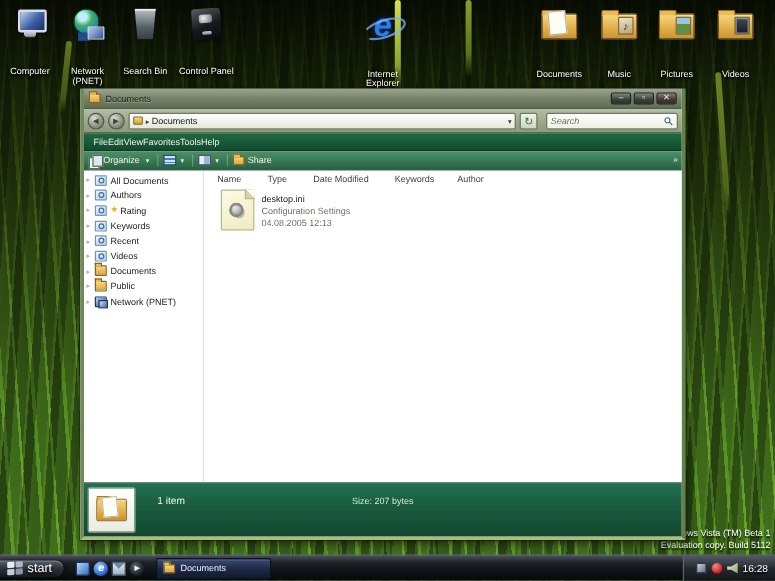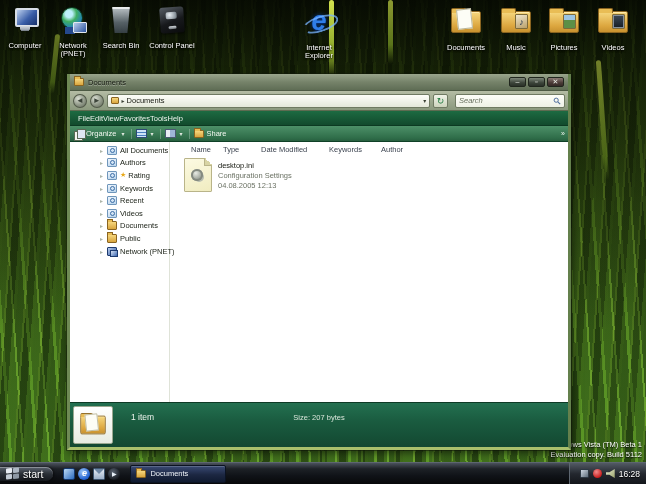--- a/index.html
+++ b/index.html
@@ -16,21 +16,21 @@
   }
   .blade { position:absolute; z-index:0; width:5px; border-radius:3px; }
   .blade.b1 { left:329px; top:0; height:78px; background:linear-gradient(180deg,#d3e14e,#87a428 70%,transparent); }
   .blade.b2 { left:388px; top:0; height:64px; background:linear-gradient(180deg,#aebd3c,#6d8c20 70%,transparent); opacity:.8; }
   .blade.b3 { left:52px;  top:34px; height:60px; background:linear-gradient(180deg,#9fb636,#5d7d1c 80%,transparent); opacity:.6; transform:rotate(6deg); }
   .blade.b4 { left:600px; top:60px; height:120px; background:linear-gradient(180deg,#c2d447,#6f9222 80%,transparent); opacity:.55; transform:rotate(-4deg); }
 
   
   .dico { position:absolute; width:48px; text-align:center; z-index:1; cursor:default; }
   .dico .glyphbox { height:32px; display:flex; align-items:center; justify-content:center; }
-  .dico .dlabel { margin-top:6px; font-size:7.5px; line-height:8px; color:#fff; text-shadow:0 1px 2px #000, 0 0 3px #000; }
+  .dico .dlabel { margin-top:20px; font-size:7.5px; line-height:8px; color:#fff; text-shadow:0 1px 2px #000, 0 0 3px #000; }
 
   .ic-computer { position:relative; width:26px; height:24px; }
   .ic-computer::before { content:""; position:absolute; left:3px; top:0; width:20px; height:15px; border-radius:2px;
     background:linear-gradient(135deg,#bcd0ee,#3a5ea8 55%,#17306b); border:2px solid #d7dde6; box-shadow:0 1px 2px rgba(0,0,0,.6); }
   .ic-computer::after { content:""; position:absolute; left:8px; top:17px; width:10px; height:5px;
     background:linear-gradient(#e5e9ef,#9aa2ad); border-radius:1px; box-shadow:0 2px 0 -1px #7d858f; }
   .ic-network { position:relative; width:28px; height:26px; }
   .ic-network::before { content:""; position:absolute; left:2px; top:0; width:20px; height:20px; border-radius:50%;
     background:radial-gradient(circle at 35% 30%, #bdeffb 0 18%, #3fae62 40%, #1f7fc0 75%, #0d4a86 100%);
     border:1px solid #0c3d20; }
@@ -115,21 +115,21 @@
   .ic-organize { width:10px; height:10px; position:relative; }
   .ic-organize::before { content:""; position:absolute; left:0; top:2px; width:7px; height:8px; background:#f4f6ef; border:1px solid #5a6a55; }
   .ic-organize::after  { content:""; position:absolute; left:3px; top:0; width:7px; height:8px; background:#dfe7f2; border:1px solid #5a6a55; }
   .ic-views { width:11px; height:9px; background:repeating-linear-gradient(180deg,#cfe3f6 0 2px,#4a7fc0 2px 3px); border:1px solid #2d4a72; }
   .ic-panes { width:11px; height:9px; background:linear-gradient(90deg,#e8ecf4 0 4px,#9fb6d8 4px); border:1px solid #4a5a72; }
   .ic-share-folder { width:10px; height:8px; border-radius:1px; background:linear-gradient(#f6d77e,#d9a53e); border:1px solid #8a6420; position:relative; }
   .ic-share-folder::before { content:""; position:absolute; left:-1px; top:-3px; width:5px; height:2px; background:#e9bd55; border:1px solid #8a6420; border-bottom:none; }
   .tb-overflow { position:absolute; right:3px; font-size:7px; color:#eef5ee; cursor:pointer; }
 
   .content { flex:1; display:flex; background:#fff; overflow:hidden; }
-  .sidepane { width:100px; flex:0 0 100px; border-right:1px solid #dfe3d8; padding-top:2px;padding-left:28px; }
+  .sidepane { width:100px; flex:0 0 100px; border-right:1px solid #dfe3d8; padding-top:2px; }
   .side-item { display:flex; align-items:center; height:12.6px; padding-left:2px; cursor:pointer; }
   .expander { font-size:6px; color:#aeb6aa; width:7px; flex:0 0 7px; }
   .sico { width:10px; height:9px; flex:0 0 10px; margin-right:3px; position:relative; }
   .sico.search { background:linear-gradient(160deg,#eef5fd,#b9d4ec); border:1px solid #6f96bb; border-radius:1px; }
   .sico.search::after { content:""; position:absolute; right:1px; bottom:1px; width:3px; height:3px; border:1px solid #3d6ea6; border-radius:50%; }
   .sico.folder { background:linear-gradient(#f6d77e,#d9a53e); border:1px solid #8a6420; border-radius:1px; }
   .sico.folder::before { content:""; position:absolute; left:-1px; top:-3px; width:4px; height:2px; background:#e9bd55; border:1px solid #8a6420; border-bottom:none; }
   .sico.network { background:linear-gradient(135deg,#bcd0ee,#2d55a0); border:1px solid #1d3a6e; border-radius:1px; }
   .sico.network::after { content:""; position:absolute; right:-2px; bottom:-2px; width:6px; height:5px; background:linear-gradient(135deg,#d8e4f4,#3a65b0); border:1px solid #1d3a6e; }
   .side-label { font-size:7.5px; color:#20261c; white-space:nowrap; }
@@ -365,21 +365,21 @@
           <span class="side-label">Public</span>
         </div>
         <div class="side-item">
           <span class="expander">▸</span>
           <span class="sico network"></span>
           <span class="side-label">Network (PNET)</span>
         </div>
       </div>
 
       <div class="mainpane">
-        <span class="col-head" style="left:21px;">Name</span>
+        <span class="col-head" style="left:11px;">Name</span>
         <span class="col-head" style="left:53px;">Type</span>
         <span class="col-head" style="left:91px;">Date Modified</span>
         <span class="col-head" style="left:159px;">Keywords</span>
         <span class="col-head" style="left:211px;">Author</span>
 
         <div class="file-tile">
           <span class="ini-icon"></span>
           <span class="file-lines">
             <div class="l1">desktop.ini</div>
             <div class="l2">Configuration Settings</div>

